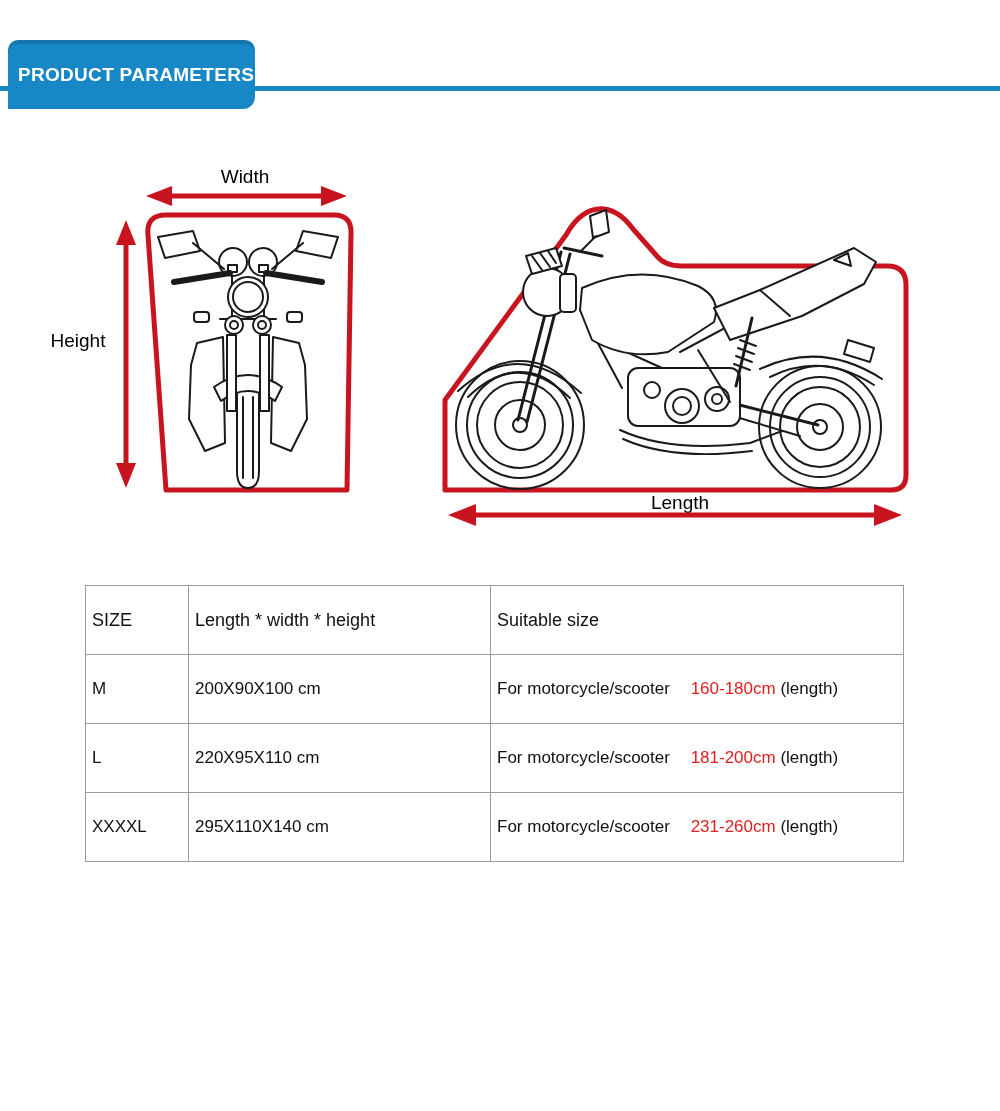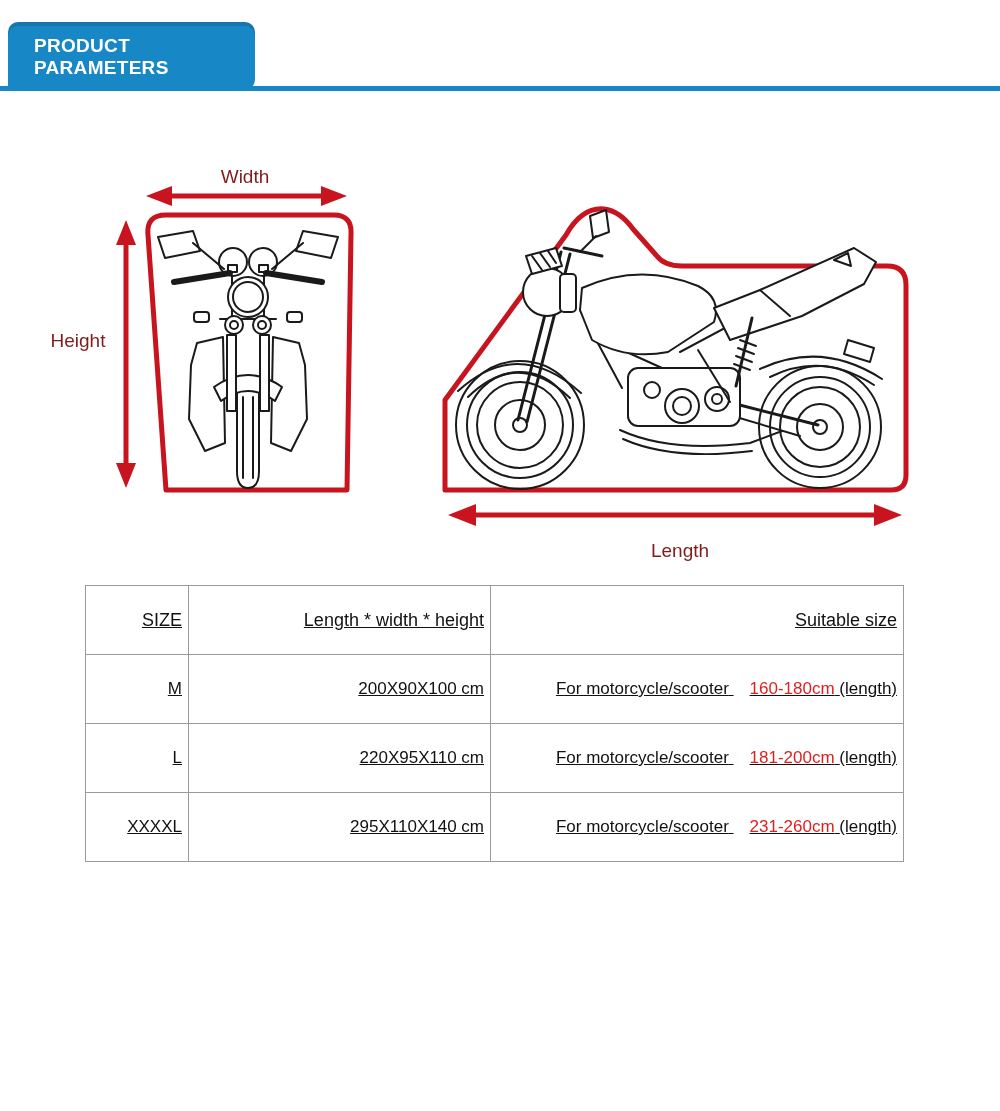--- a/index.html
+++ b/index.html
@@ -8,57 +8,57 @@
     --table-red:#e02020;
     --ink:#1a1a1a;
     --grid:#9b9b9b;
   }
   html,body{margin:0;padding:0;background:#ffffff;}
   body{font-family:"Liberation Sans","DejaVu Sans",sans-serif;color:#151515;}
   #page{position:relative;width:1000px;height:1111px;background:#ffffff;overflow:hidden;}
 
   
   .header-tab{
-    position:absolute;left:8px;top:22px;width:247px;height:69px;
+    position:absolute;left:8px;top:40px;width:247px;height:69px;
     background:var(--brand-blue);
     border-radius:10px 10px 12px 0;
     box-shadow:inset 0 4px 0 rgba(0,0,0,0.12);
-    display:flex;align-items:center;padding-left:26px;box-sizing:border-box;
+    display:flex;align-items:center;padding-left:10px;box-sizing:border-box;
   }
   .header-tab span{color:#ffffff;font-weight:bold;font-size:19px;letter-spacing:0.3px;}
   .header-line{position:absolute;left:0;top:86px;width:1000px;height:5px;background:var(--brand-blue);}
 
   
-  .dim-label{position:absolute;font-size:19px;color:#7f1d1d;text-align:center;}
+  .dim-label{position:absolute;font-size:19px;color:#000000;text-align:center;}
   #width-label{left:190px;top:166px;width:110px;}
   #height-label{left:36px;top:330px;width:84px;}
-  #length-label{left:600px;top:540px;width:160px;}
+  #length-label{left:600px;top:492px;width:160px;}
 
   .diagram-svg{position:absolute;}
   #front-svg{left:100px;top:185px;}
   #side-svg{left:430px;top:190px;}
 
   
   .red-stroke{stroke:var(--diagram-red);fill:none;stroke-linejoin:round;}
   .red-fill{fill:var(--diagram-red);stroke:none;}
   .ink{stroke:var(--ink);stroke-width:2;fill:none;stroke-linecap:round;stroke-linejoin:round;}
   .ink .fillw{fill:#ffffff;}
   .ink .thick{stroke-width:6;}
   .ink .mid{stroke-width:3;}
 
   
   .size-table{
     position:absolute;left:85px;top:585px;width:818px;
     border-collapse:collapse;table-layout:fixed;
   }
   .size-table th,.size-table td{
     border:1px solid var(--grid);
-    height:69px;text-align:right;vertical-align:middle;
+    height:69px;text-align:left;vertical-align:middle;
     font-weight:normal;font-size:17px;color:#111;
-    padding:0 6px;box-sizing:border-box;text-decoration:underline;
+    padding:0 6px;box-sizing:border-box;
   }
   .size-table th{font-size:18px;}
   .col-size{width:103px;}
   .col-dims{width:302px;}
   .col-suit{width:413px;}
   .range-red{color:var(--table-red);margin-left:16px;}
 </style>
 </head>
 <body>
 

